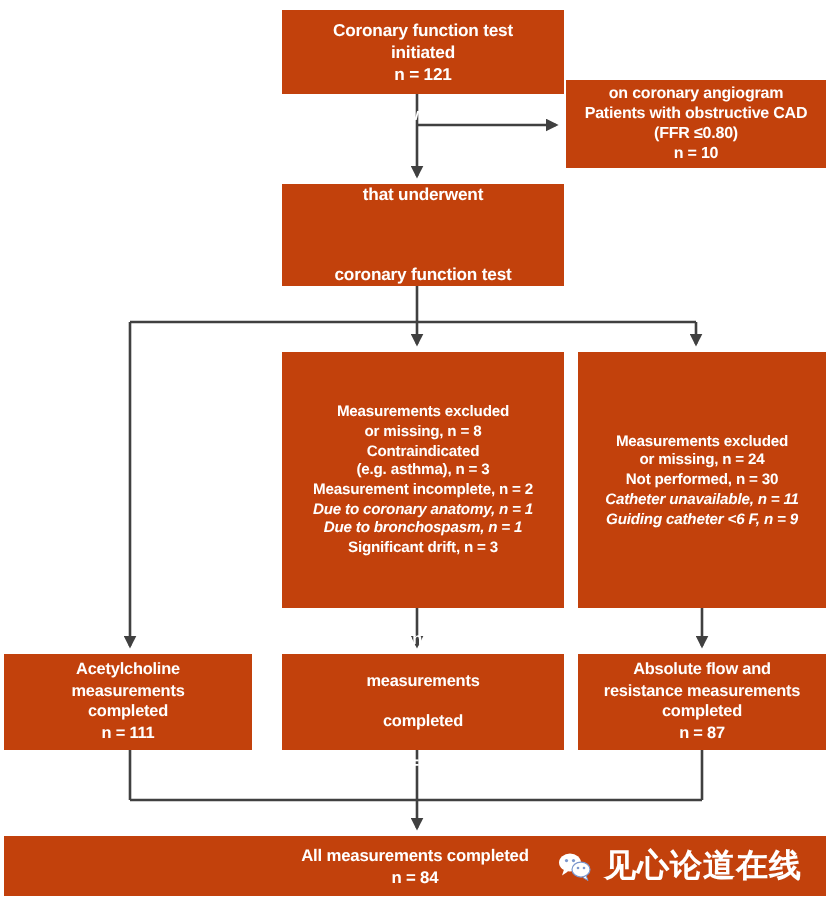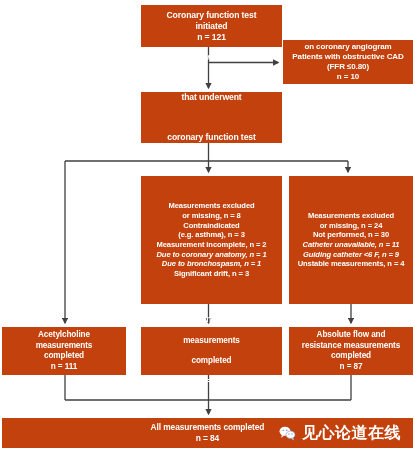--- a/index.html
+++ b/index.html
@@ -120,23 +120,20 @@
   <div class="box" id="box-excl-right">
     <span class="grp">
       <span class="ln">Measurements excluded</span>
       <span class="ln">or missing, n = 24</span>
     </span>
     <span class="grp">
       <span class="ln">Not performed, n = 30</span>
       <span class="ln ital">Catheter unavailable, n = 11</span>
       <span class="ln ital">Guiding catheter &lt;6 F, n = 9</span>
     </span>
-    <span class="grp">
-      <span class="ln">Unstable measurements, n = 4</span>
-    </span>
   </div>
 
   <div class="box" id="box-ach">
     <span class="ln">Acetylcholine</span>
     <span class="ln">measurements</span>
     <span class="ln">completed</span>
     <span class="ln">n = 111</span>
   </div>
 
   <div class="box" id="box-ado">

